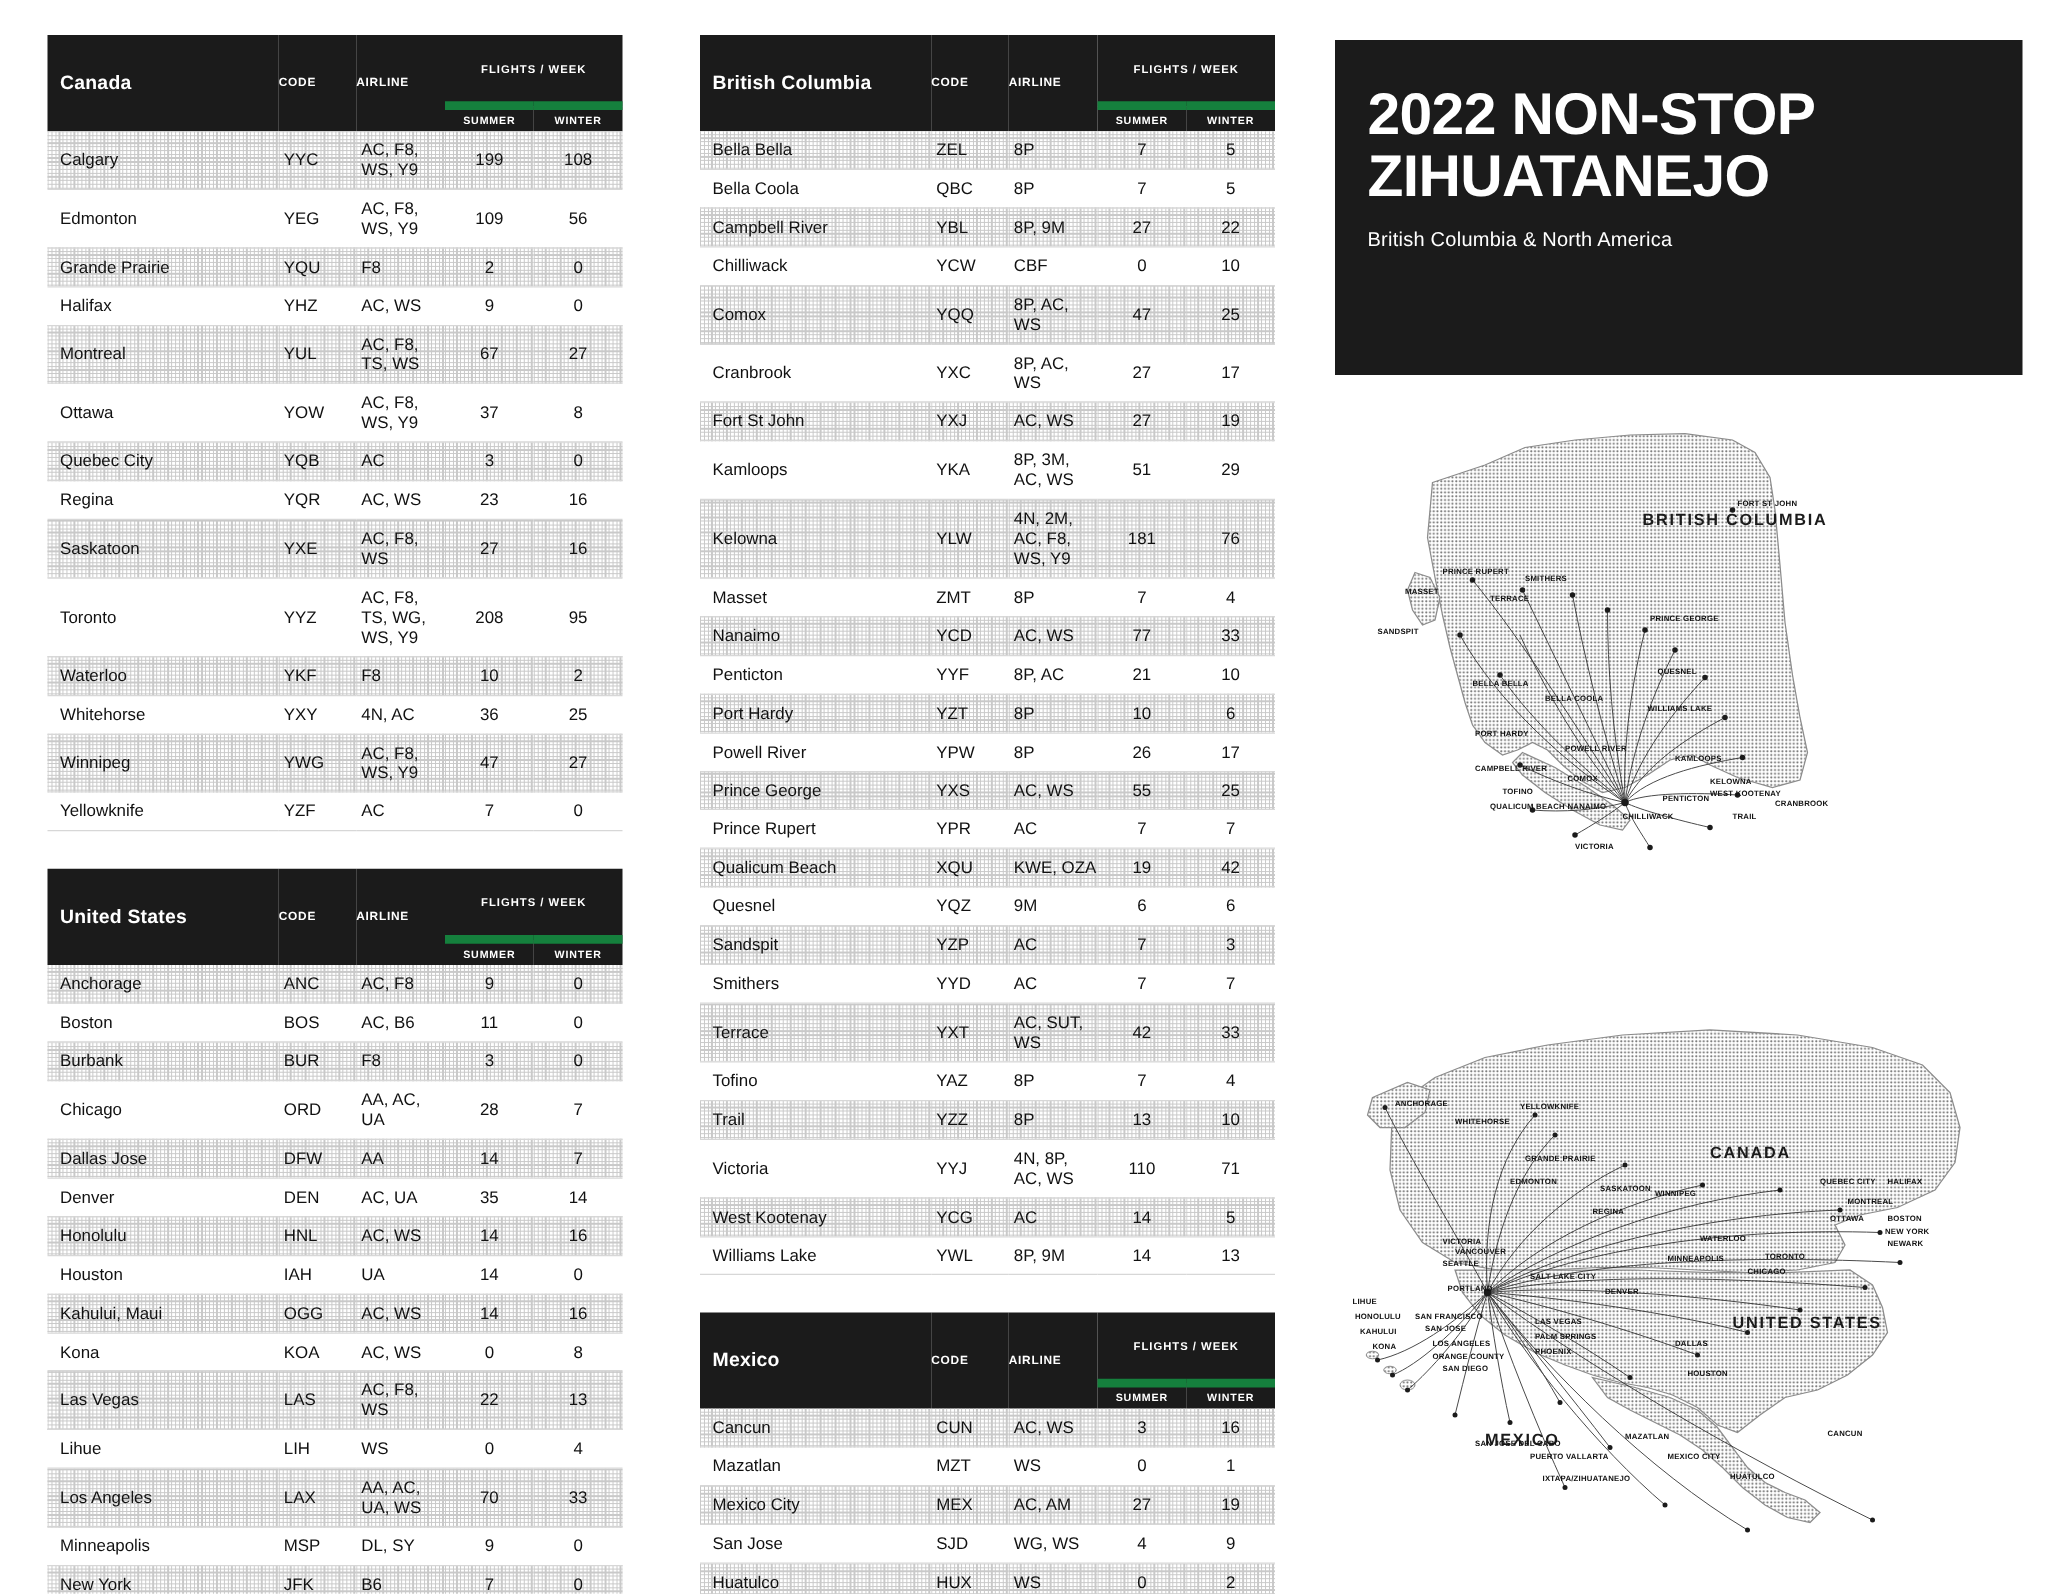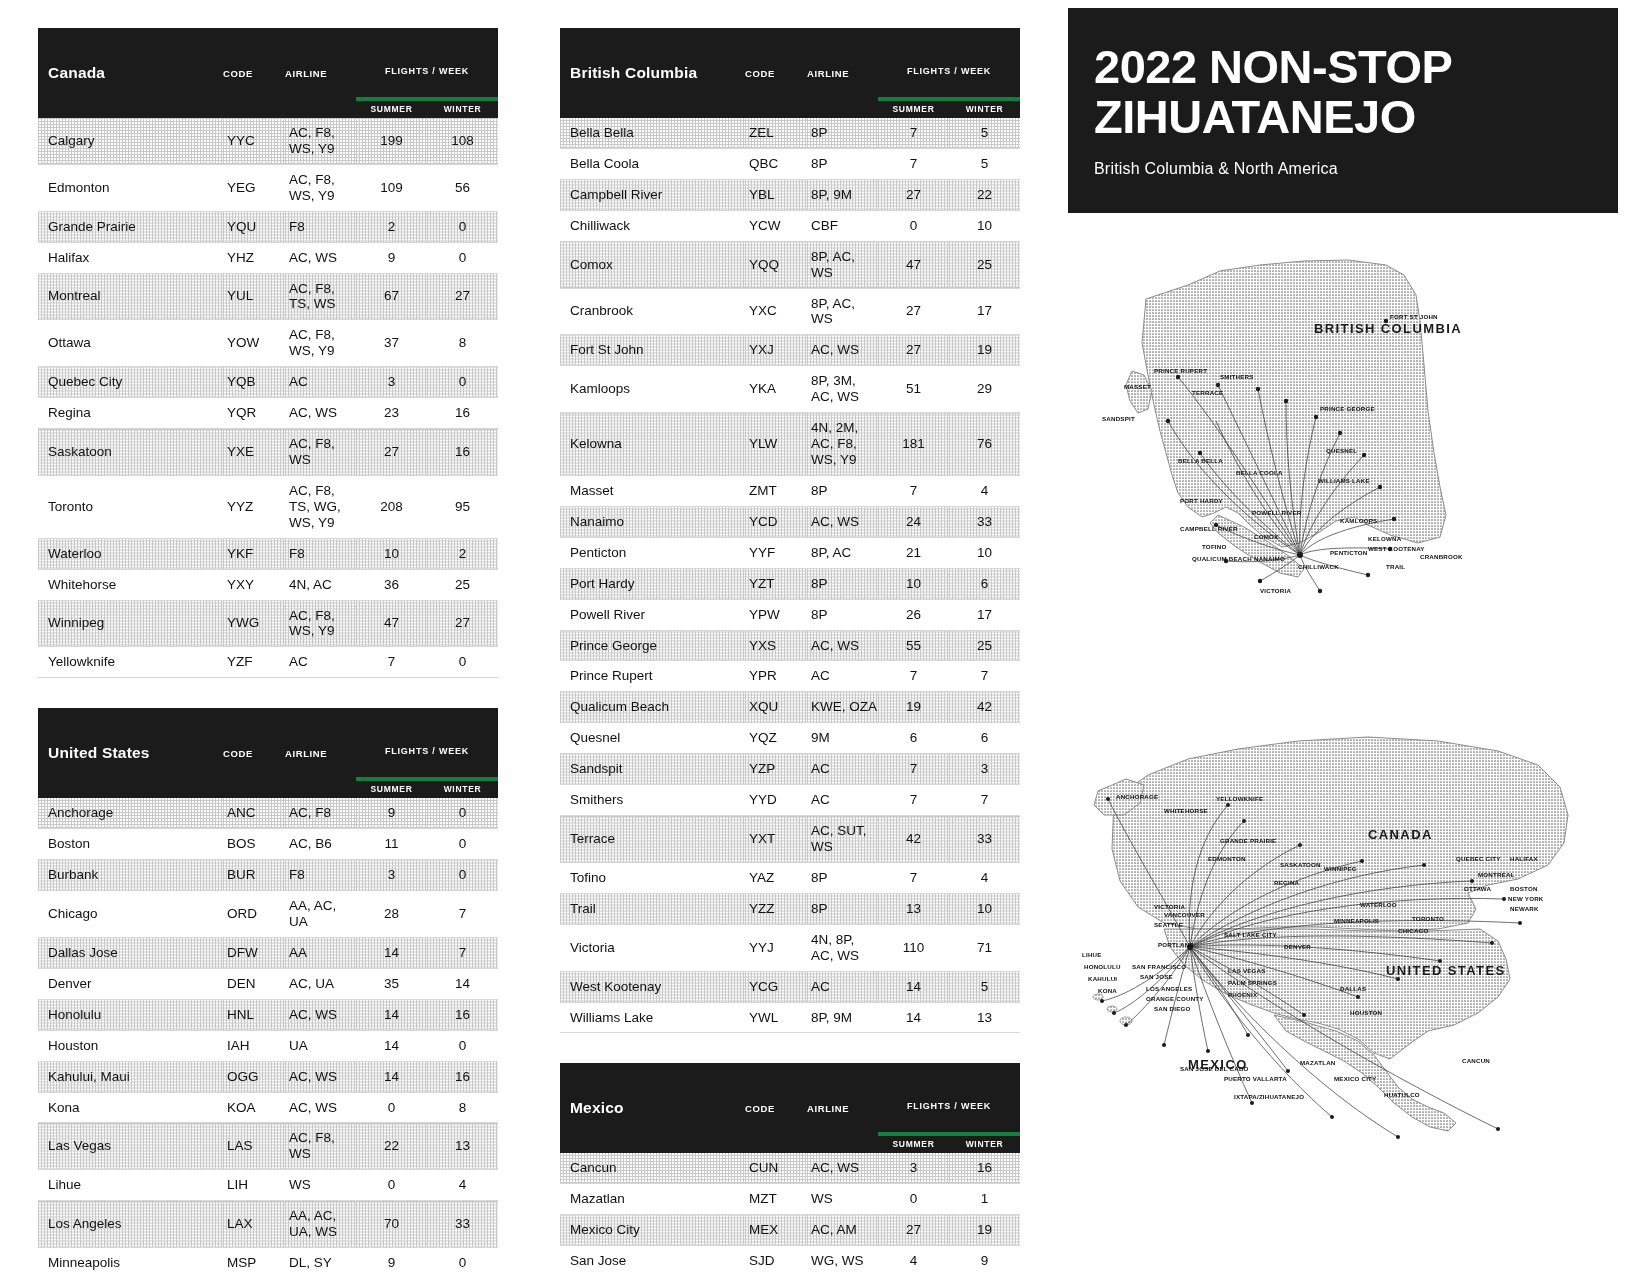--- a/index.html
+++ b/index.html
@@ -34,22 +34,22 @@
     padding:0;
     vertical-align:middle;
   }
   thead tr.hdr-main th{height:46px;}
   .region-name{
     font-size:15.5px;font-weight:bold;padding-left:10px;letter-spacing:.2px;
   }
   .hdr-sub{font-size:9.5px;font-weight:bold;letter-spacing:.6px;}
   .fpw{
     font-size:9px;font-weight:bold;letter-spacing:.8px;
-    text-align:center;border-bottom:4px solid #15803d;
-    padding:20px 0 3px 0;
+    text-align:center;border-bottom:7px solid #15803d;
+    padding:4px 0 3px 0;
   }
   .sw{font-size:8.5px;font-weight:bold;letter-spacing:.7px;text-align:center;padding:3px 0 4px 0;}
 
   tbody td{
     font-size:13.5px;
     padding:7px 0 7px 10px;
     border-bottom:1px solid #d7d7d7;
     vertical-align:middle;
     line-height:1.18;
   }
@@ -67,21 +67,22 @@
   th.c-code{width:62px;}
   th.c-air{width:auto;}
   th.c-num{width:58px;}
 
   
   .hero{
     background:#1b1b1b;
     color:#ffffff;
     padding:34px 30px 26px 26px;
     box-sizing:border-box;
-    height:205px;
+    height:268px;
+    margin-top:24px;
   }
   .hero h1{
     margin:0;
     font-size:47px;
     line-height:1.06;
     font-weight:bold;
     letter-spacing:-.5px;
   }
   .hero .sub{
     margin-top:18px;
@@ -447,21 +448,21 @@
               <td class="c-city">Masset</td>
               <td class="c-code">ZMT</td>
               <td class="c-air">8P</td>
               <td class="c-num">7</td>
               <td class="c-num">4</td>
             </tr>
             <tr class="alt">
               <td class="c-city">Nanaimo</td>
               <td class="c-code">YCD</td>
               <td class="c-air">AC, WS</td>
-              <td class="c-num">24</td>
+              <td class="c-num">77</td>
               <td class="c-num">33</td>
             </tr>
             <tr>
               <td class="c-city">Penticton</td>
               <td class="c-code">YYF</td>
               <td class="c-air">8P, AC</td>
               <td class="c-num">21</td>
               <td class="c-num">10</td>
             </tr>
             <tr class="alt">

